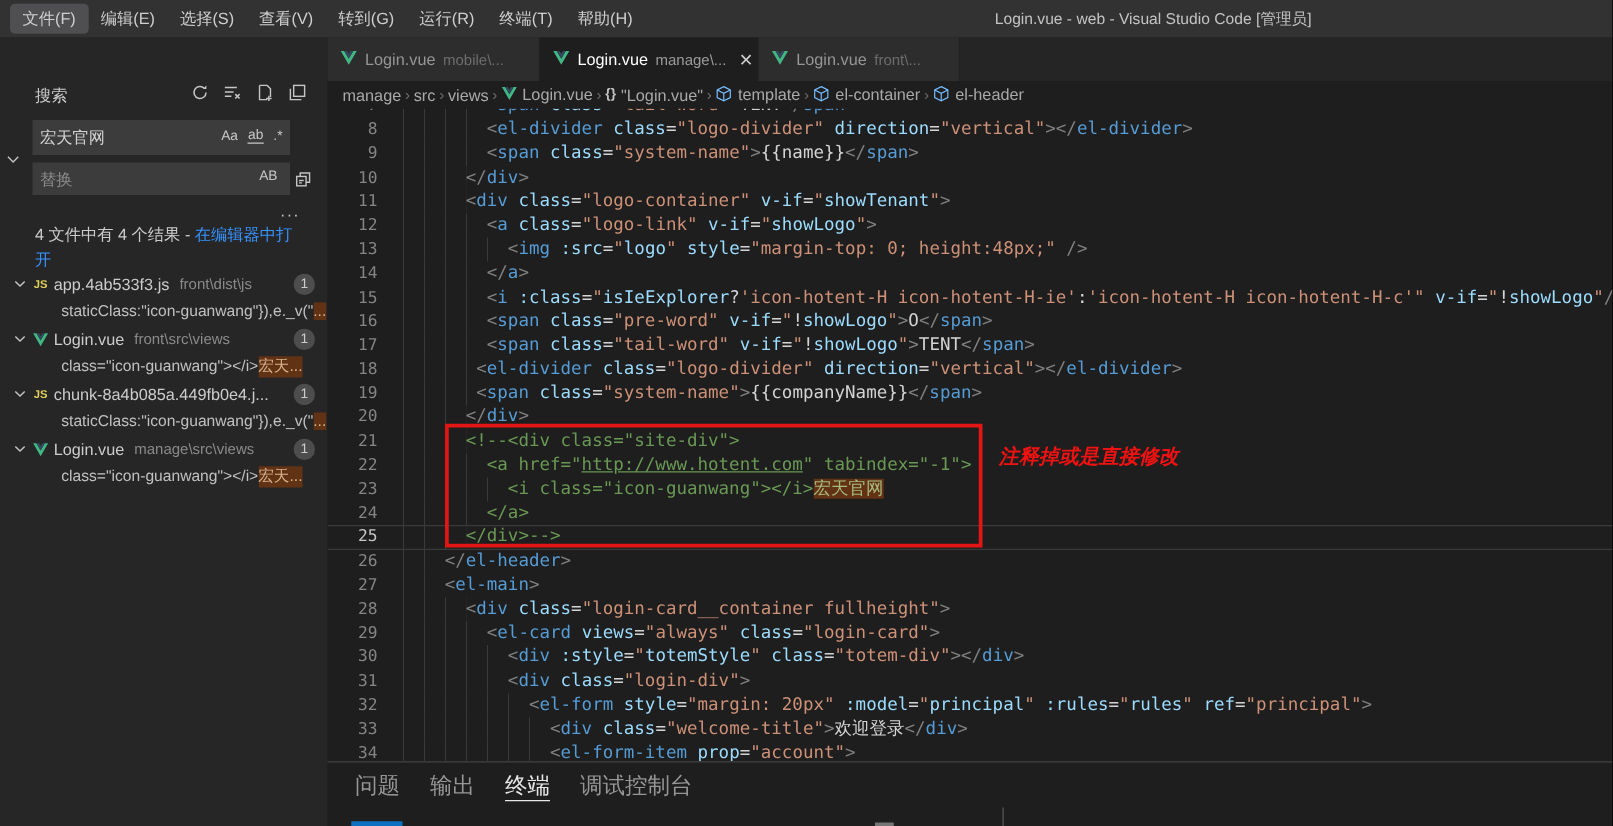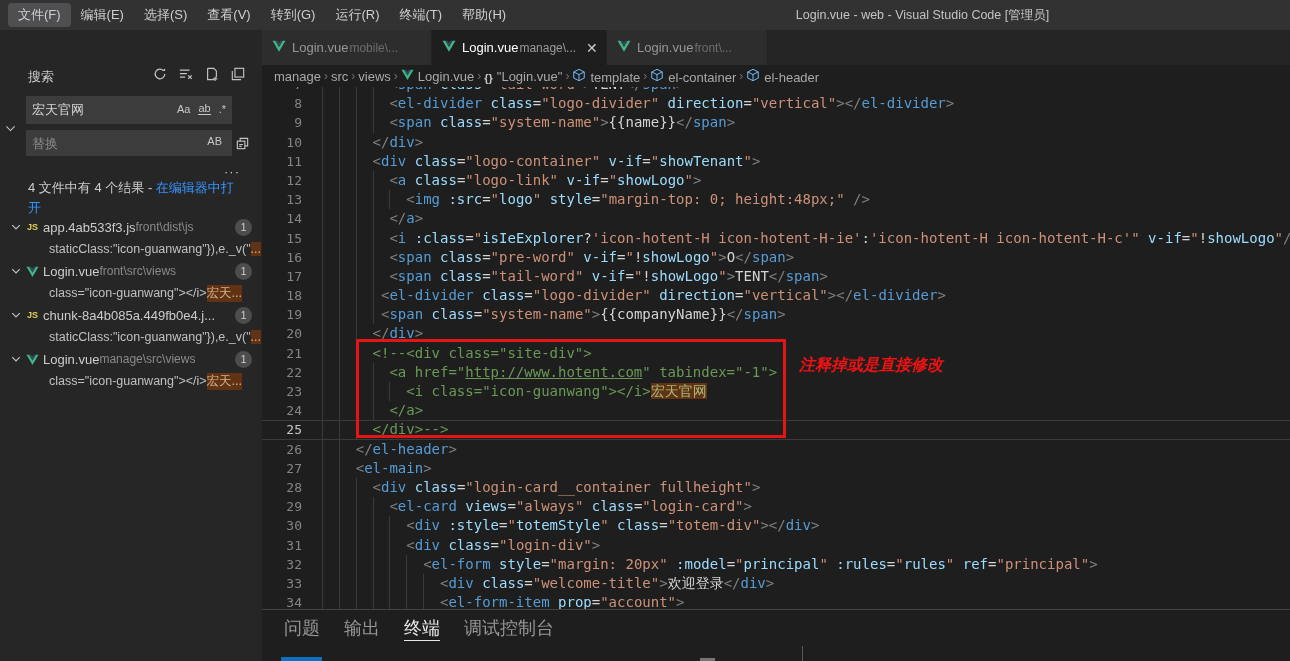--- a/index.html
+++ b/index.html
@@ -34,36 +34,36 @@
   .replace-all-btn { position:absolute; right:12px; top:105px; }
   .more-actions { position:absolute; right:22px; top:134px; color:#cccccc; font-size:13px; letter-spacing:1px; }
   .summary { position:absolute; left:28px; top:148px; width:210px; font-size:13px; line-height:20px; color:#cccccc; }
   .summary a { color:#3794ff; text-decoration:none; }
   .tree { position:absolute; left:0; top:186px; width:100%; }
   .trow { height:22px; display:flex; align-items:center; white-space:nowrap; overflow:hidden; }
   .trow .chev { width:16px; margin-left:8px; flex:none; color:#c5c5c5; display:flex; align-items:center; justify-content:center; }
   .trow .ficon { width:17px; flex:none; display:flex; align-items:center; justify-content:center; }
   .js-badge { color:#e0cf58; font-weight:bold; font-size:9px; font-family:"Liberation Sans",sans-serif; }
   .fname { font-size:13px; color:#cccccc; margin-left:2px; }
-  .fpath { font-size:12px; color:#8a8a8a; overflow:hidden; text-overflow:ellipsis; }
+  .fpath { font-size:12px; color:#8a8a8a; margin-left:8px; overflow:hidden; text-overflow:ellipsis; }
   .badge { margin-left:auto; margin-right:10px; flex:none; min-width:17px; height:17px; border-radius:9px; background:#4d4d4d; color:#cccccc; font-size:11px; display:flex; align-items:center; justify-content:center; padding:0 4px; }
   .match-row { padding-left:49px; font-size:12.5px; color:#c0c0c0; }
   .res-hl { background:#613214; color:#d7b48c; }
 
   
   .editor-col { position:relative; width:1028px; display:flex; flex-direction:column; }
   .tabbar { height:35px; background:#252526; display:flex; flex:none; }
   .tab { display:flex; align-items:center; padding:0 10px; font-size:13px; background:#2d2d2d; border-right:1px solid #222222; color:#969696; }
   .tab.active { background:#1e1e1e; color:#ffffff; }
-  .tab .hint { margin-left:1px; font-size:12px; color:#6d6d6d; }
+  .tab .hint { margin-left:6px; font-size:12px; color:#6d6d6d; }
   .tab.active .hint { color:#9b9b9b; }
   .tab .tlabel { margin-left:6px; }
   .tab .close { margin-left:10px; color:#cccccc; font-size:14px; line-height:1; }
   .breadcrumb { height:22px; background:#1e1e1e; display:flex; align-items:center; padding-left:12px; font-size:13px; color:#a9a9a9; flex:none; }
-  .bc-item { display:flex; align-items:flex-end; gap:4px; white-space:nowrap; }
+  .bc-item { display:flex; align-items:flex-start; gap:4px; white-space:nowrap; }
   .bc-sep { color:#6e6e6e; margin:0 3px; font-size:12px; }
   .bc-braces { color:#c5c5c5; font-size:11px; font-weight:bold; }
 
   
   .code-area { position:relative; height:522px; overflow:hidden; background:#1e1e1e; flex:none;
                font-family:"DejaVu Sans Mono", monospace; font-size:14px; }
   .code-lines { margin-top:-12px; }
   .cline { height:19.2px; line-height:19.2px; white-space:pre; }
   .cline.cur { box-shadow: inset 0 1px 0 #3a3a3a, inset 0 -1px 0 #3a3a3a; }
   .lnum { display:inline-block; width:40px; text-align:right; color:#858585; margin-right:20px; font-size:13px; }

